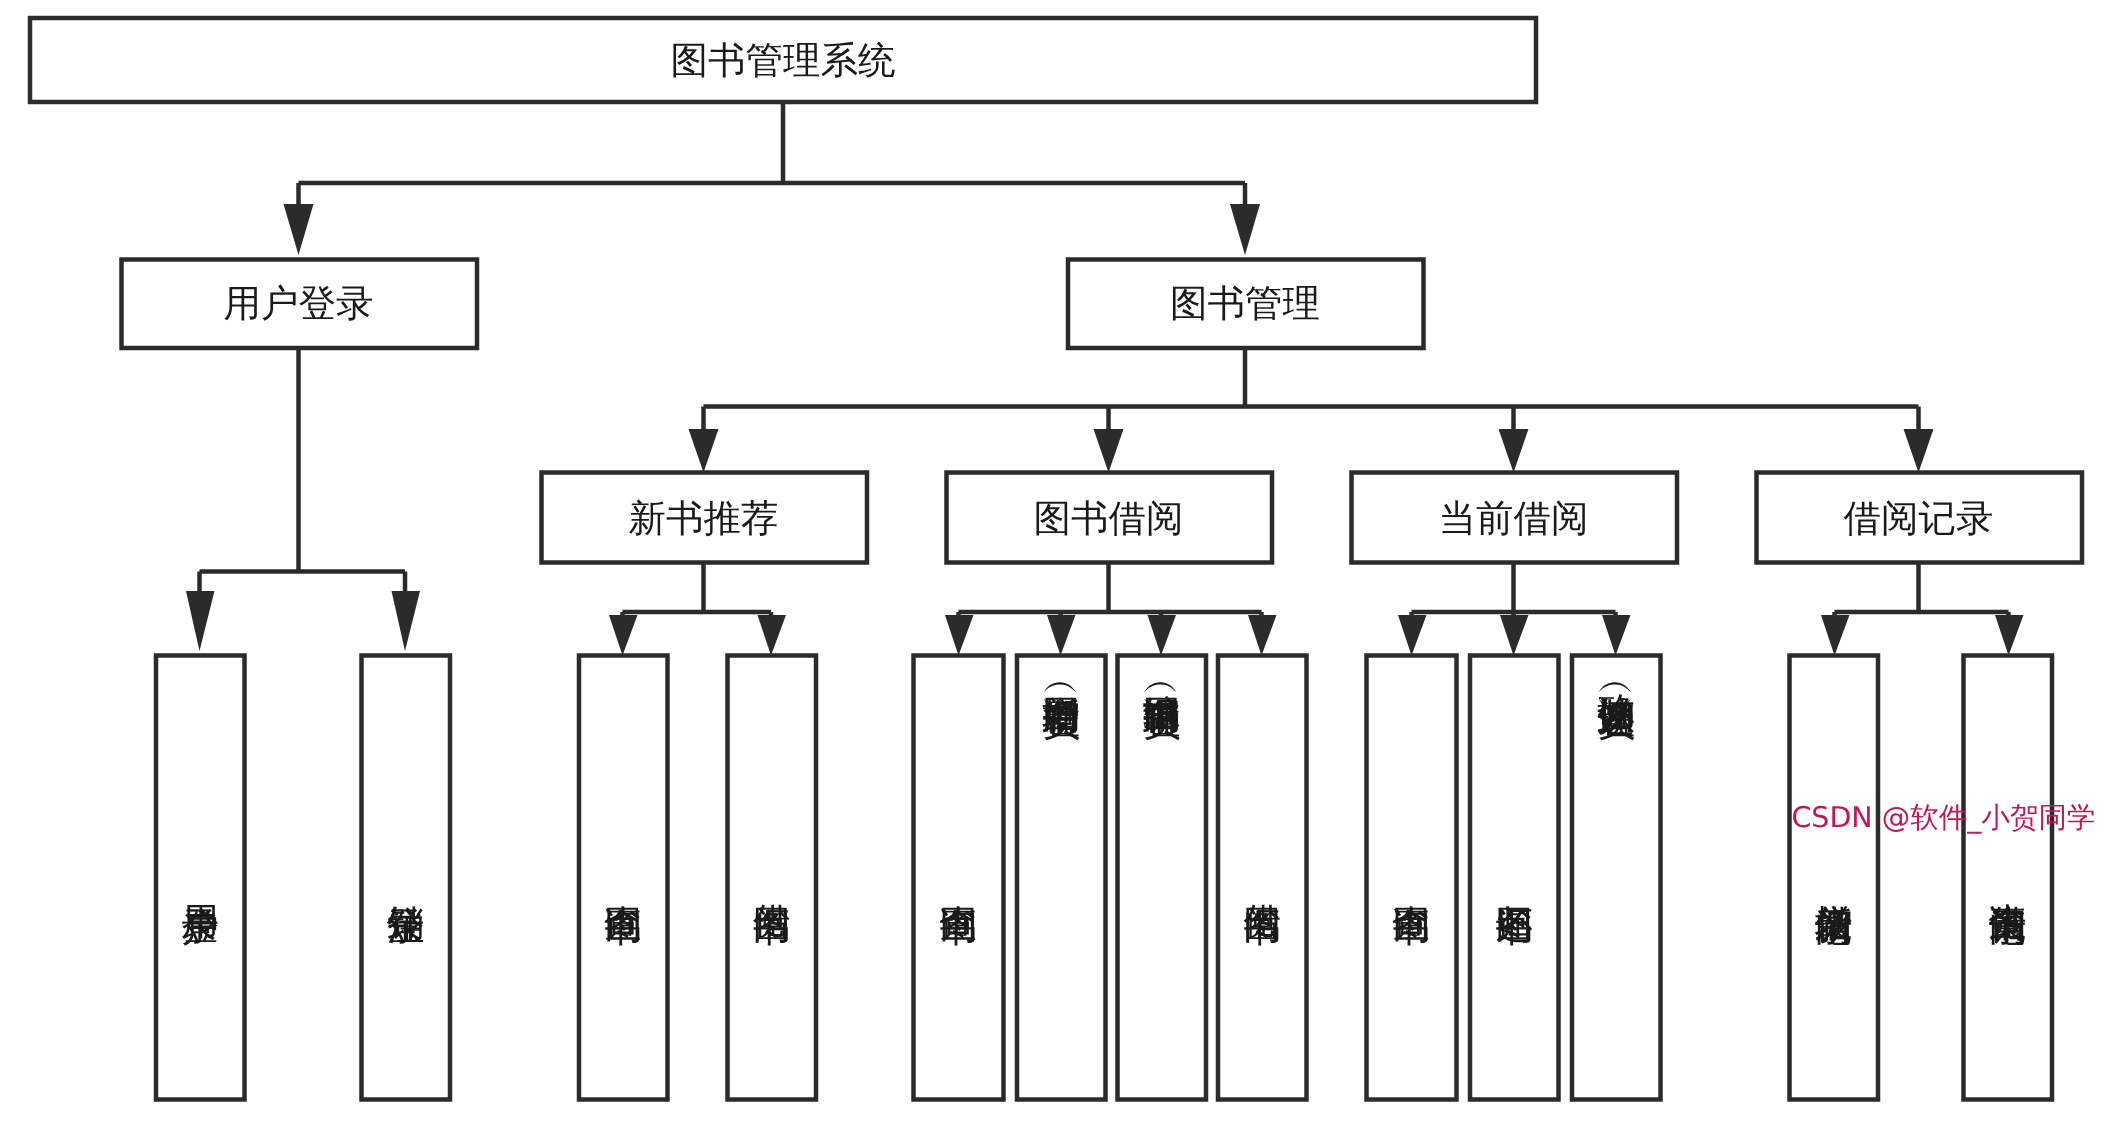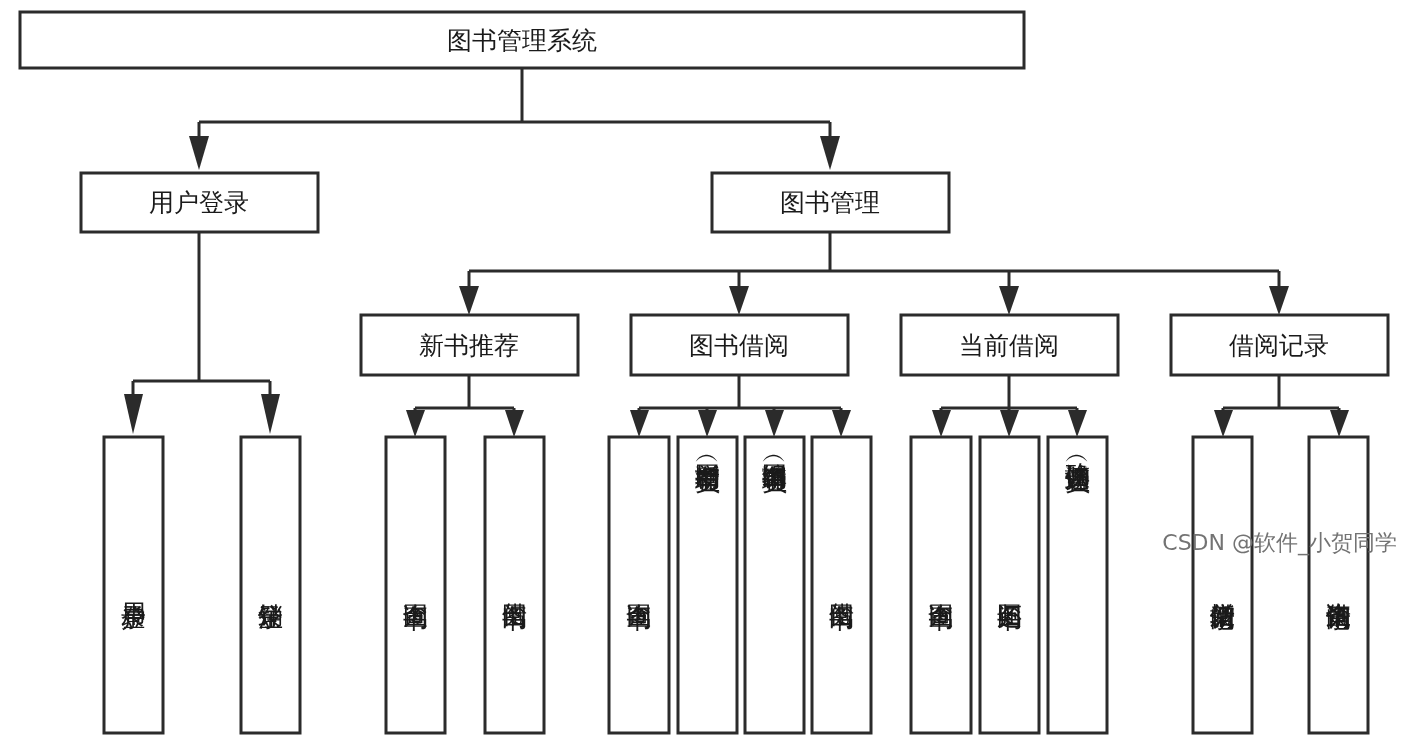--- a/index.html
+++ b/index.html
@@ -64,22 +64,22 @@
     line-height: 1.08;
     color: #1a1a1a;
     letter-spacing: 1px;
     white-space: nowrap;
   }
   .watermark {
     position: absolute;
     right: 8px;
     bottom: 6px;
     font-family: "DejaVu Sans", "Liberation Sans", sans-serif;
-    font-size: 22px;
-    color: #737373;
+    font-size: 19px;
+    color: #be185d;
     white-space: nowrap;
     pointer-events: none;
   }
 </style>
 </head>
 <body>
 
 <div id="diagram-root">
 
   <svg id="flow-svg" viewBox="0 0 1405 747">

